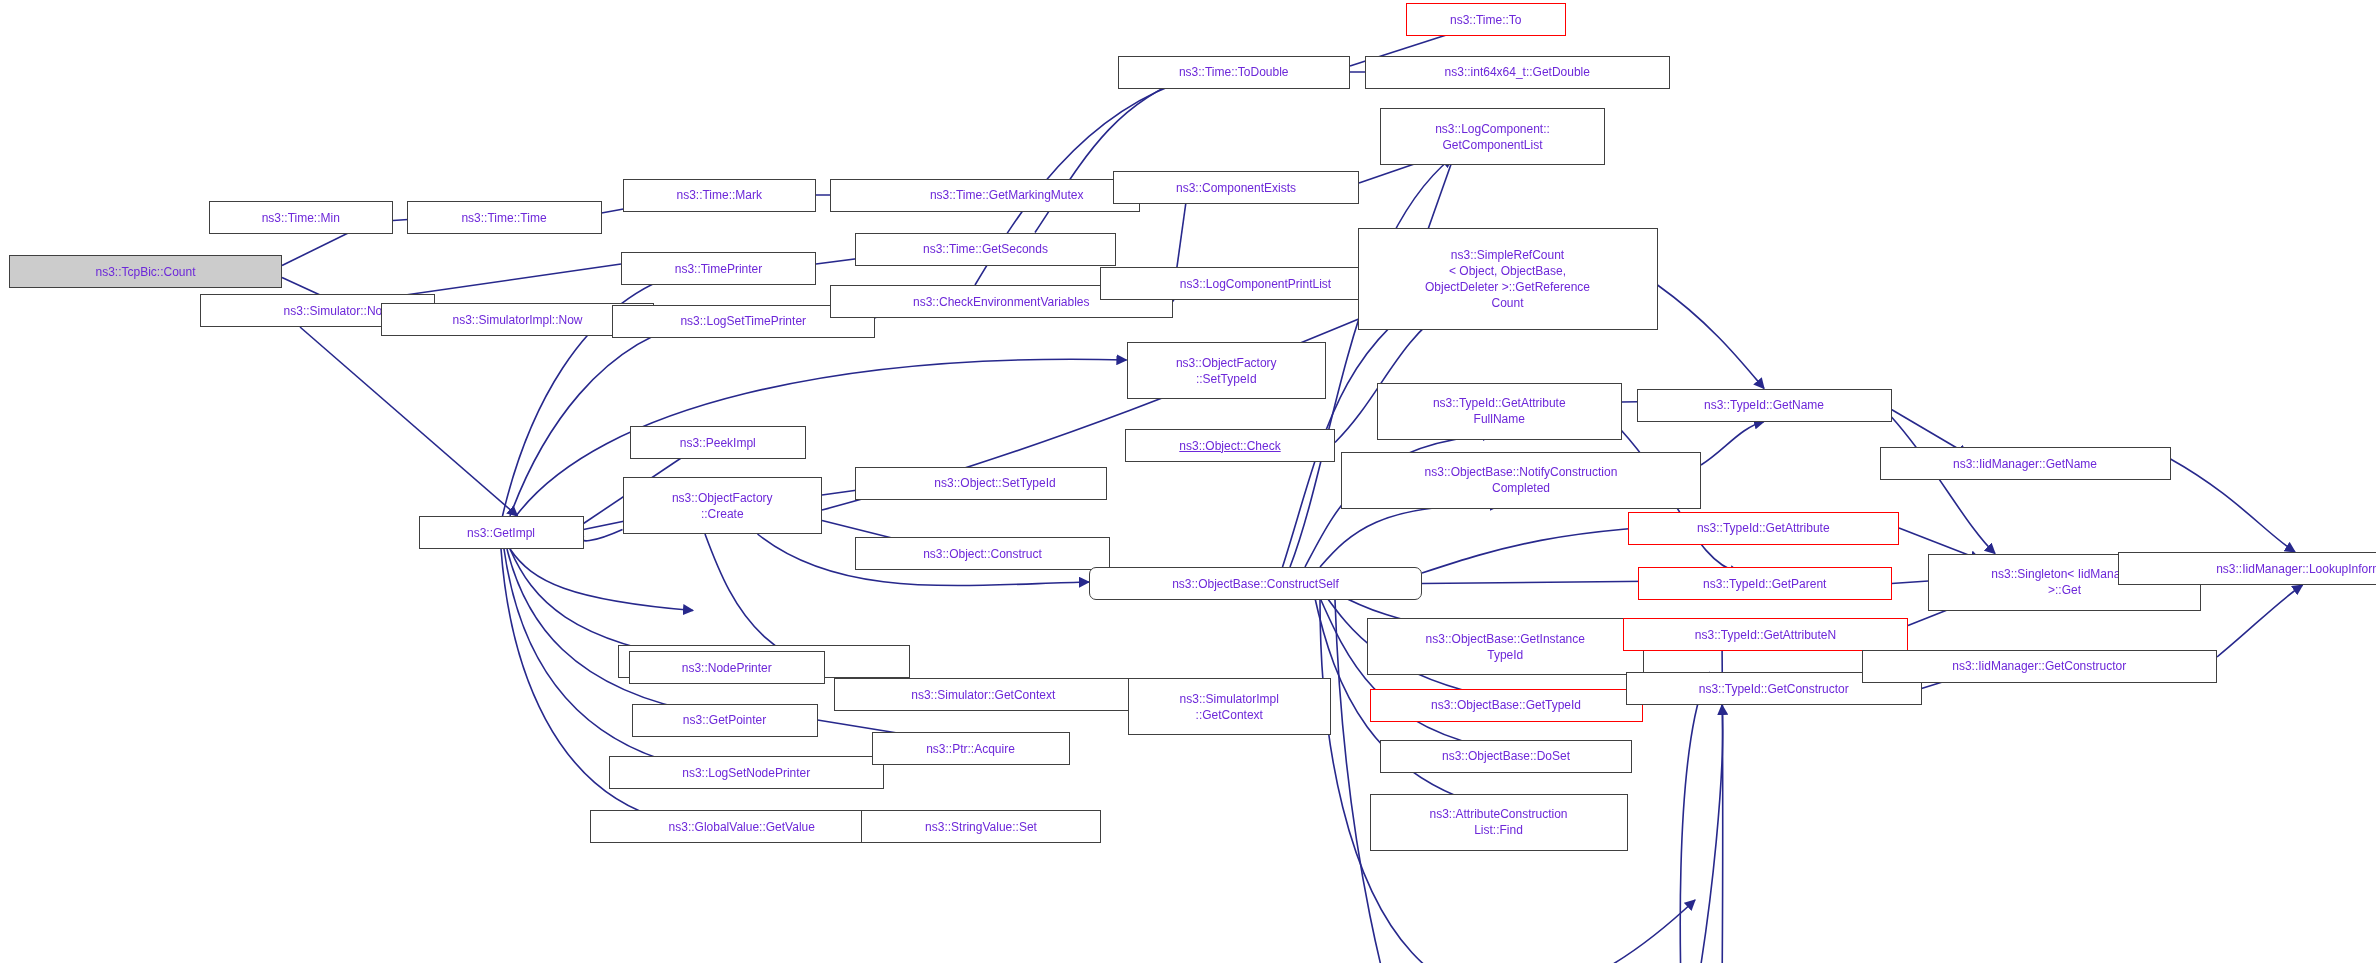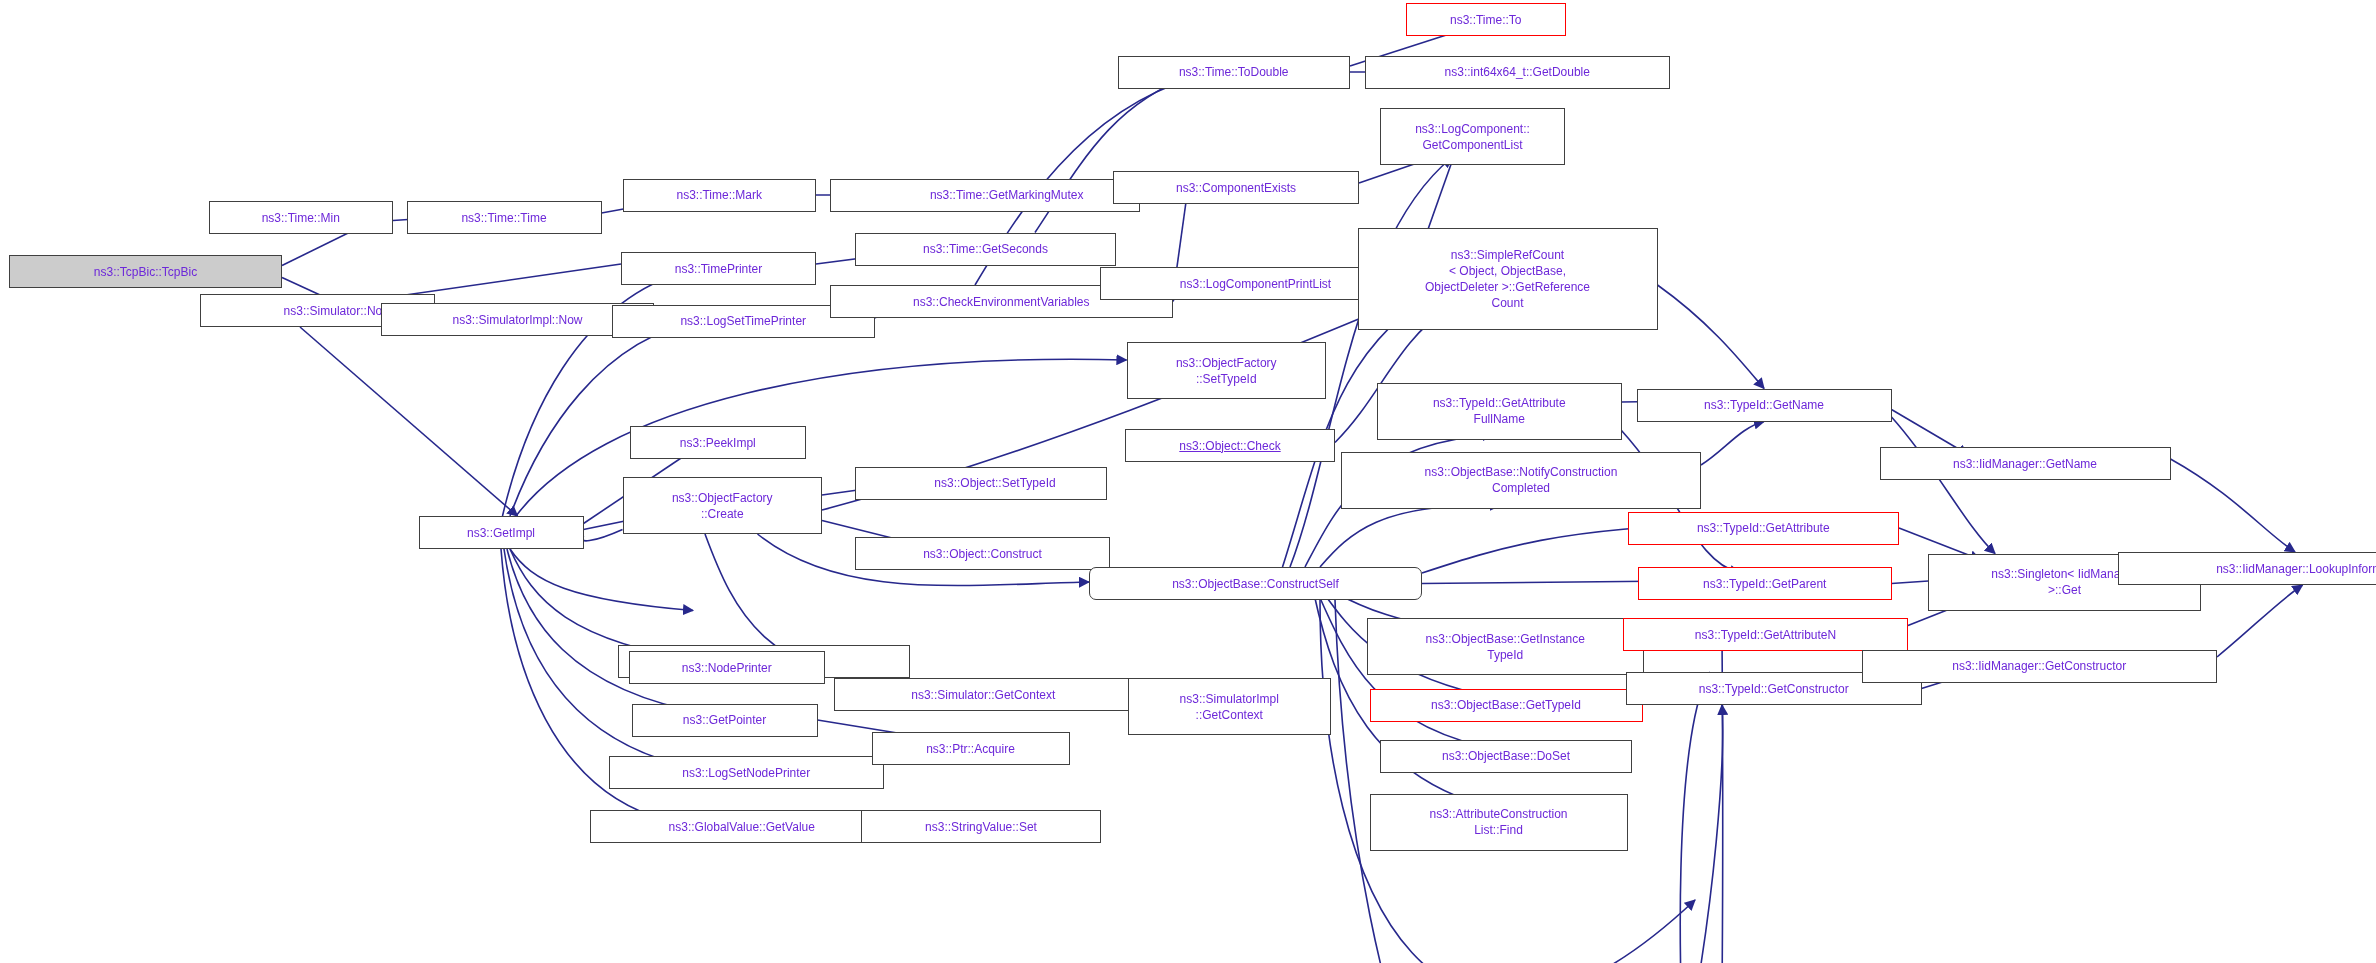--- a/index.html
+++ b/index.html
@@ -117,21 +117,21 @@
         <path d="M1891.5,583.5 L1980.0,577.5" fill="none" stroke="#27288c" stroke-width="1.6" marker-end="url(#arrow)"></path>
         <path d="M1908.0,625.5 L1980.0,597.0" fill="none" stroke="#27288c" stroke-width="1.6" marker-end="url(#arrow)"></path>
         <path d="M1921.5,688.5 L1965.0,675.0" fill="none" stroke="#27288c" stroke-width="1.6" marker-end="url(#arrow)"></path>
         <path d="M1710.0,672.0 C1680.0,720.0 1665.0,930.0 1702.5,1320.0 C1717.5,1425.0 1725.0,1050.0 1722.0,636.0" fill="none" stroke="#27288c" stroke-width="1.6" marker-end="url(#arrow)"></path>
         <path d="M2170.5,459.0 C2235.0,495.0 2265.0,532.5 2295.0,552.0" fill="none" stroke="#27288c" stroke-width="1.6" marker-end="url(#arrow)"></path>
         <path d="M2217.0,657.0 C2250.0,630.0 2280.0,600.0 2302.5,585.0" fill="none" stroke="#27288c" stroke-width="1.6" marker-end="url(#arrow)"></path>
         <path d="M1335.0,600.0 C1350.0,1050.0 1500.0,1440.0 1680.0,1080.0 C1717.5,900.0 1725.0,750.0 1722.0,705.0" fill="none" stroke="#27288c" stroke-width="1.6" marker-end="url(#arrow)"></path>
       </g>
   </svg>
   <div id="node-layer">
-      <div class="node root" style="left: 9px; top: 255px; width: 273px; height: 33px;">ns3::TcpBic::TcpBic</div>
+      <div class="node root" style="left: 9px; top: 255px; width: 273px; height: 33px;">ns3::TcpBic::Count</div>
       <div class="node" style="left: 208.5px; top: 201px; width: 184.5px; height: 33px;">ns3::Time::Min</div>
       <div class="node" style="left: 199.5px; top: 294px; width: 235.5px; height: 33px; padding-left: 40px;">ns3::Simulator::Now</div>
       <div class="node" style="left: 406.5px; top: 201px; width: 195px; height: 33px;">ns3::Time::Time</div>
       <div class="node" style="left: 381px; top: 303px; width: 273px; height: 33px;">ns3::SimulatorImpl::Now</div>
       <div class="node" style="left: 622.5px; top: 178.5px; width: 193.5px; height: 33px;">ns3::Time::Mark</div>
       <div class="node" style="left: 621px; top: 252px; width: 195px; height: 33px;">ns3::TimePrinter</div>
       <div class="node" style="left: 612px; top: 304.5px; width: 262.5px; height: 33px;">ns3::LogSetTimePrinter</div>
       <div class="node" style="left: 418.5px; top: 516px; width: 165px; height: 33px;">ns3::GetImpl</div>
       <div class="node" style="left: 630px; top: 426px; width: 175.5px; height: 33px;">ns3::PeekImpl</div>
       <div class="node" style="left: 622.5px; top: 477px; width: 199.5px; height: 57px;">ns3::ObjectFactory
@@ -153,21 +153,21 @@
       <div class="node" style="left: 1113px; top: 171px; width: 246px; height: 33px;">ns3::ComponentExists</div>
       <div class="node" style="left: 1099.5px; top: 267px; width: 312px; height: 33px;">ns3::LogComponentPrintList</div>
       <div class="node" style="left: 1126.5px; top: 342px; width: 199.5px; height: 57px;">ns3::ObjectFactory
 ::SetTypeId</div>
       <div class="node" style="left: 1125px; top: 429px; width: 210px; height: 33px; text-decoration: underline;">ns3::Object::Check</div>
       <div class="node" style="left: 1089px; top: 567px; width: 333px; height: 33px; border-radius: 7px;">ns3::ObjectBase::ConstructSelf</div>
       <div class="node" style="left: 1128px; top: 678px; width: 202.5px; height: 57px;">ns3::SimulatorImpl
 ::GetContext</div>
       <div class="node red" style="left: 1405.5px; top: 3px; width: 160.5px; height: 33px;">ns3::Time::To</div>
       <div class="node" style="left: 1365px; top: 55.5px; width: 304.5px; height: 33px;">ns3::int64x64_t::GetDouble</div>
-      <div class="node" style="left: 1380px; top: 108px; width: 185px; height: 57px;">ns3::LogComponent::
+      <div class="node" style="left: 1380px; top: 108px; width: 225px; height: 57px;">ns3::LogComponent::
 GetComponentList</div>
       <div class="node" style="left: 1357.5px; top: 228px; width: 300px; height: 102px;">ns3::SimpleRefCount
 &lt; Object, ObjectBase,
  ObjectDeleter &gt;::GetReference
 Count</div>
       <div class="node" style="left: 1377px; top: 382.5px; width: 244.5px; height: 57px;">ns3::TypeId::GetAttribute
 FullName</div>
       <div class="node" style="left: 1341px; top: 451.5px; width: 360px; height: 57px;">ns3::ObjectBase::NotifyConstruction
 Completed</div>
       <div class="node" style="left: 1366.5px; top: 618px; width: 277.5px; height: 57px;">ns3::ObjectBase::GetInstance

